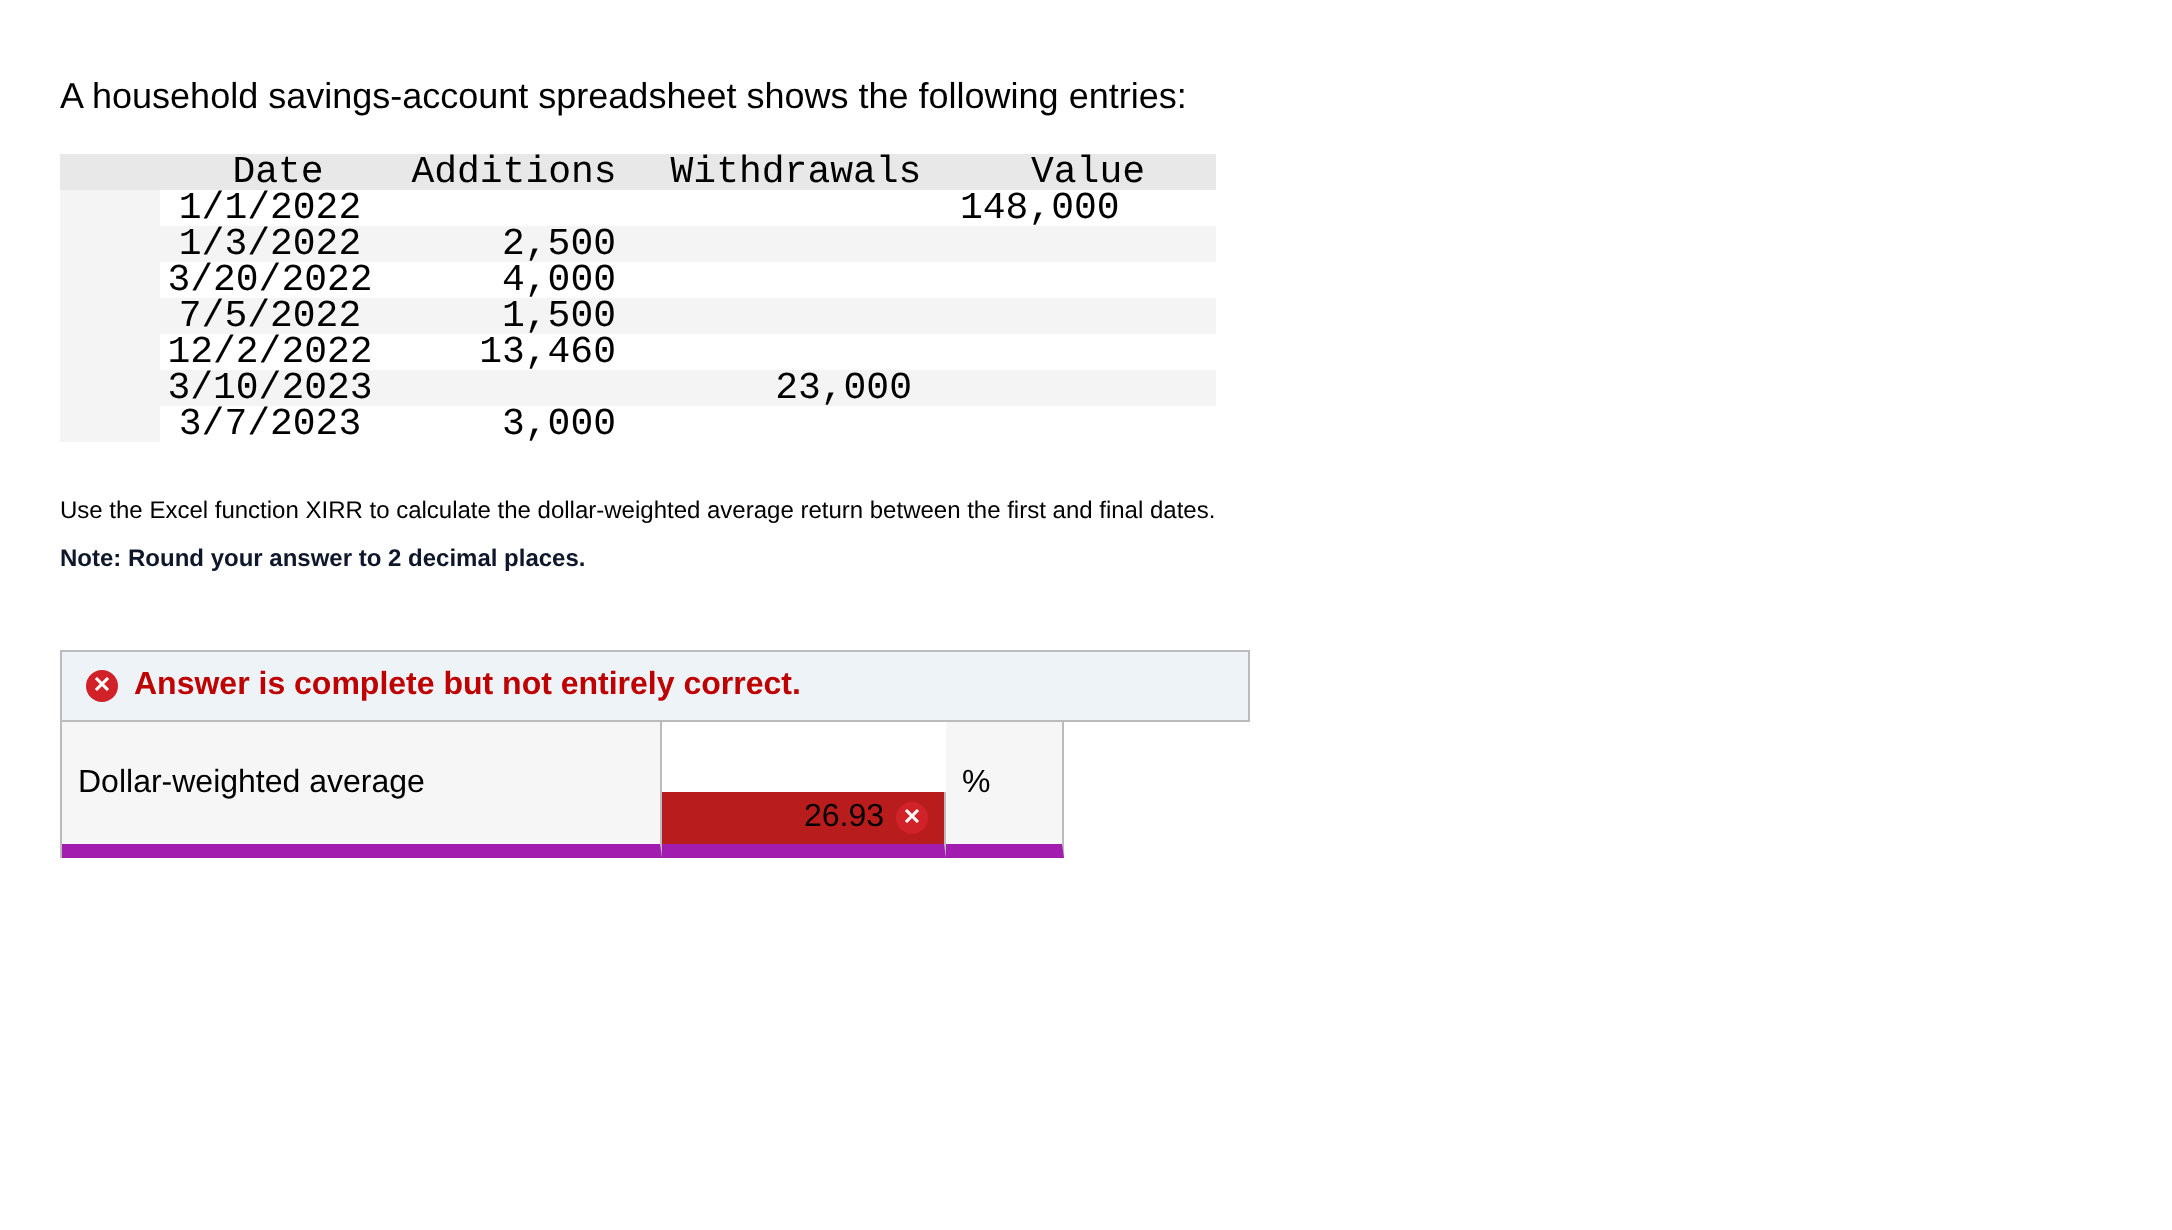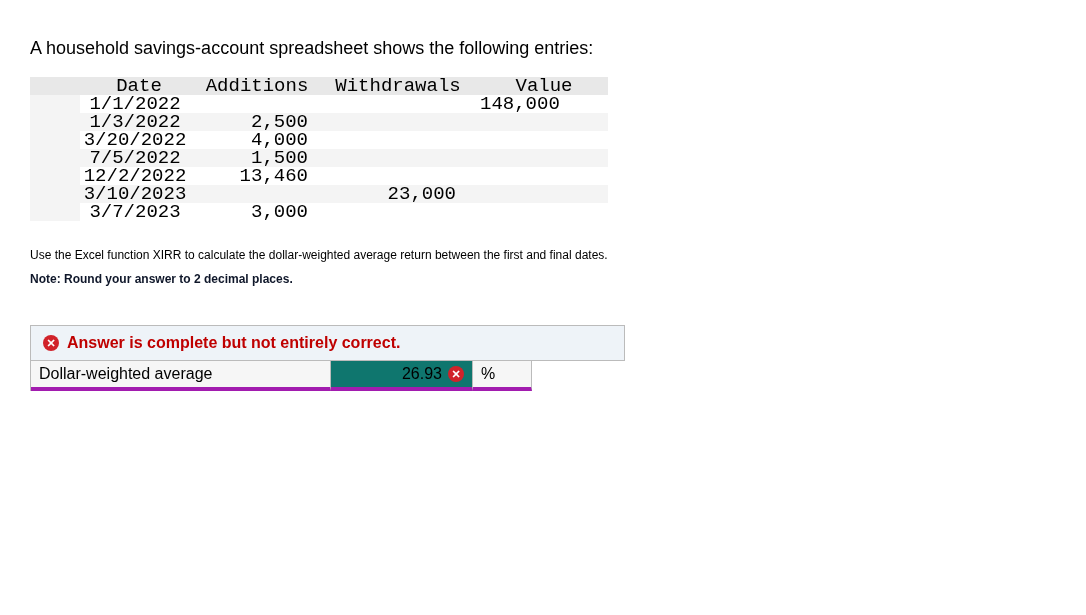--- a/index.html
+++ b/index.html
@@ -65,28 +65,28 @@
     text-align: center;
     margin-right: 8px;
     font-family: Arial, sans-serif;
   }
   .ans-row {
     display: flex;
     border-left: 1px solid #bbb;
   }
   .ans-row .cell {
     border-right: 1px solid #bbb;
-    border-bottom: 4px solid #a21caf;
+    border-bottom: 7px solid #a21caf;
     padding: 4px 8px;
     display: flex;
     align-items: center;
     font-size: 16px;
   }
   .ans-row .label-cell { width: 283px; background: #f6f6f6; }
-  .ans-row .value-cell { width: 125px; justify-content: flex-end; background: #0f766e; }
+  .ans-row .value-cell { width: 125px; justify-content: flex-end; background: #b91c1c; margin-top: 35px; }
   .ans-row .unit-cell  { width: 42px;  background: #f6f6f6; }
   .value-cell .xicon {
     width: 16px; height: 16px;
     background: #d1222a;
     border-radius: 50%;
     color: #fff;
     font-weight: bold;
     font-size: 11px;
     line-height: 16px;
     text-align: center;

